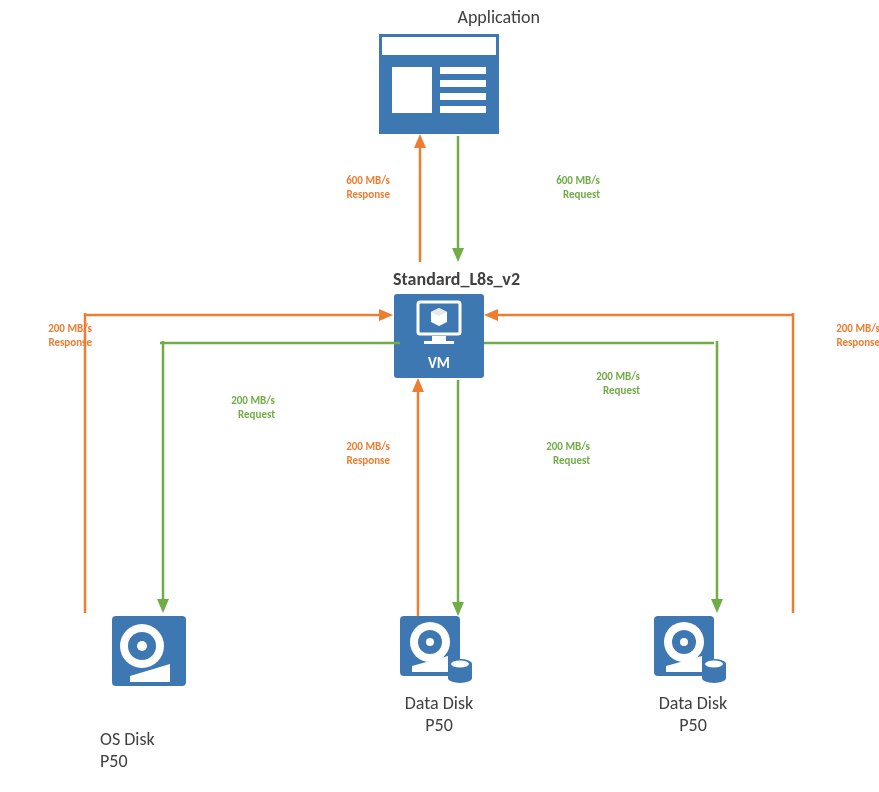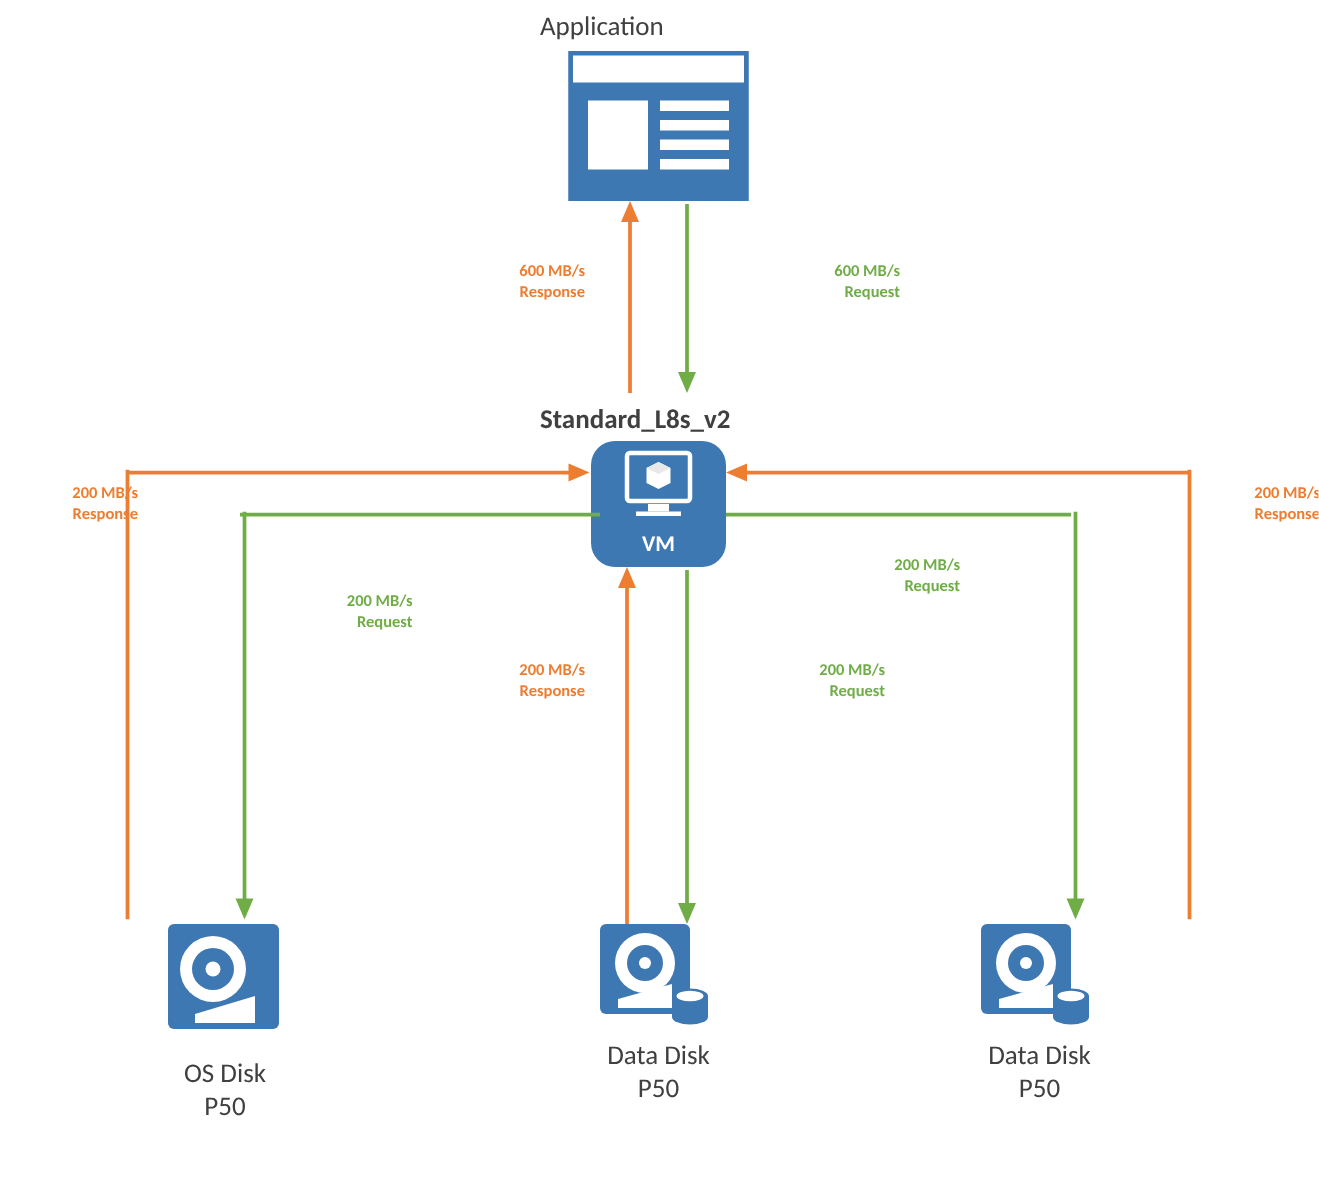--- a/index.html
+++ b/index.html
@@ -1,26 +1,26 @@
 <!DOCTYPE html>
 <html><head>
   <meta charset="utf-8">
   <style>
     * { box-sizing: border-box; }
     body { margin: 0; padding: 0; font-family: "Segoe UI", Calibri, Arial, sans-serif; background: #fff; }
     .canvas { position: relative; width: 879px; height: 792px; }
-    .label { position: absolute; color: #404040; font-size: 18px; text-align: left; }
+    .label { position: absolute; color: #404040; font-size: 18px; text-align: right; }
     .flow-label { position: absolute; font-size: 11px; font-weight: 600; text-align: right; line-height: 1.25; }
     .green { color: #70AD47; }
     .orange { color: #ED7D31; }
     .app-icon { position: absolute; width: 120px; height: 100px; background: #3E78B3; border: 3px solid #3E78B3; }
     .app-top { position: absolute; top: 0; left: 0; right: 0; height: 18px; background: #fff; }
     .app-sq { position: absolute; top: 30px; left: 10px; width: 40px; height: 46px; background: #fff; }
     .app-line { position: absolute; left: 58px; right: 10px; height: 7px; background: #fff; }
-    .vm-icon { position: absolute; width: 90px; height: 84px; background: #3E78B3; border-radius: 16px; }
+    .vm-icon { position: absolute; width: 90px; height: 84px; background: #3E78B3; border-radius: 3px; }
     .vm-label { position: absolute; bottom: 6px; left: 0; right: 0; color: #fff; font-weight: 700; font-size: 15px; text-align: center; }
     .disk-icon { position: absolute; width: 78px; height: 74px; }
     svg { display: block; }
   </style>
 </head>
 <body>
 
 <div class="canvas">
 
   <div class="label" style="left:360px; top:6px; width:180px;">Application</div>
@@ -159,21 +159,21 @@
       <circle cx="32" cy="28" r="12" fill="#3E78B3"></circle>
       <circle cx="32" cy="28" r="4" fill="#fff"></circle>
       <path d="M50 42 L50 58 L14 58 L14 52 Z" fill="#fff"></path>
       <ellipse cx="62" cy="50" rx="12" ry="5" fill="#3E78B3"></ellipse>
       <rect x="50" y="50" width="24" height="14" fill="#3E78B3"></rect>
       <ellipse cx="62" cy="64" rx="12" ry="5" fill="#3E78B3"></ellipse>
       <ellipse cx="62" cy="50" rx="9" ry="3.5" fill="#fff"></ellipse>
     </svg>
   </div>
 
-  <div class="label" style="left:100px; top:704px; width:100px; text-align:center;">
+  <div class="label" style="left:100px; top:728px; width:100px; text-align:left;">
     <span>OS Disk</span><br>
     <span>P50</span>
   </div>
   <div class="label" style="left:384px; top:692px; width:110px; text-align:center;">
     <span>Data Disk</span><br>
     <span>P50</span>
   </div>
   <div class="label" style="left:638px; top:692px; width:110px; text-align:center;">
     <span>Data Disk</span><br>
     <span>P50</span>

